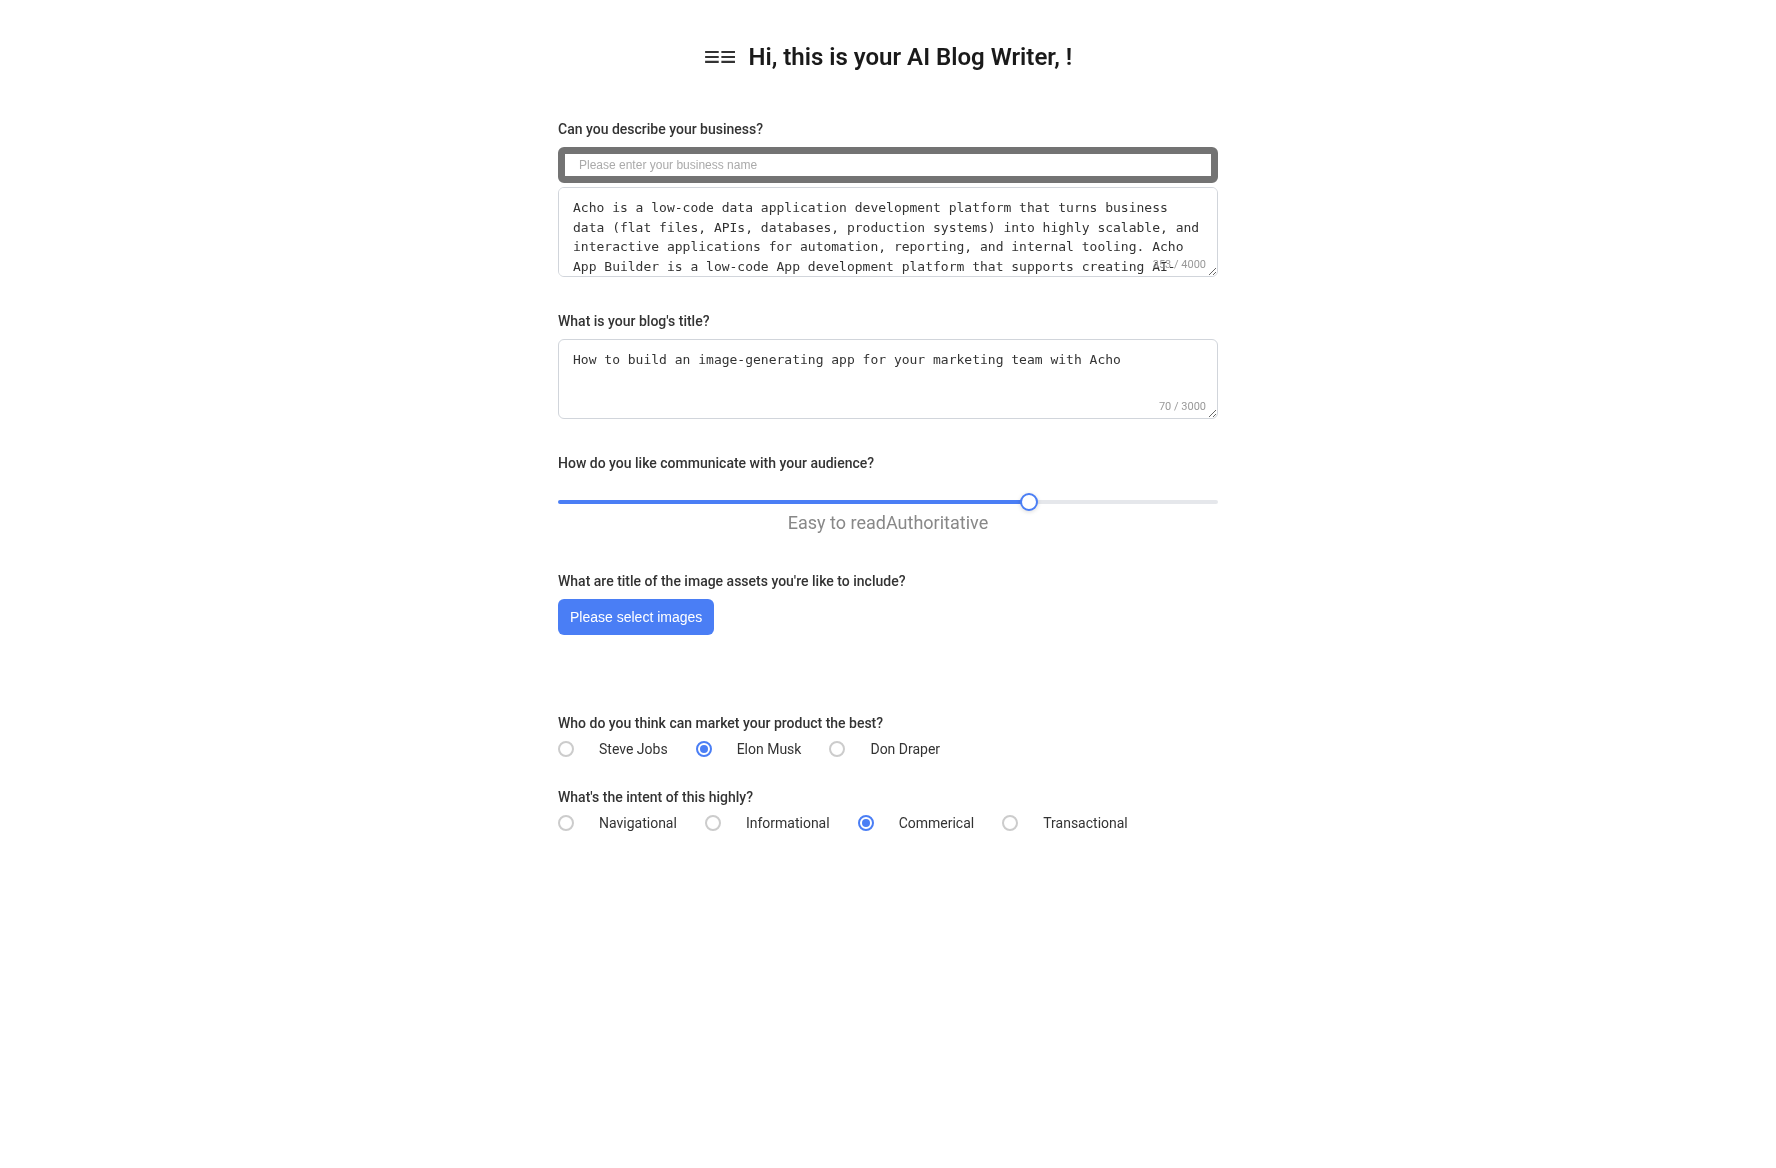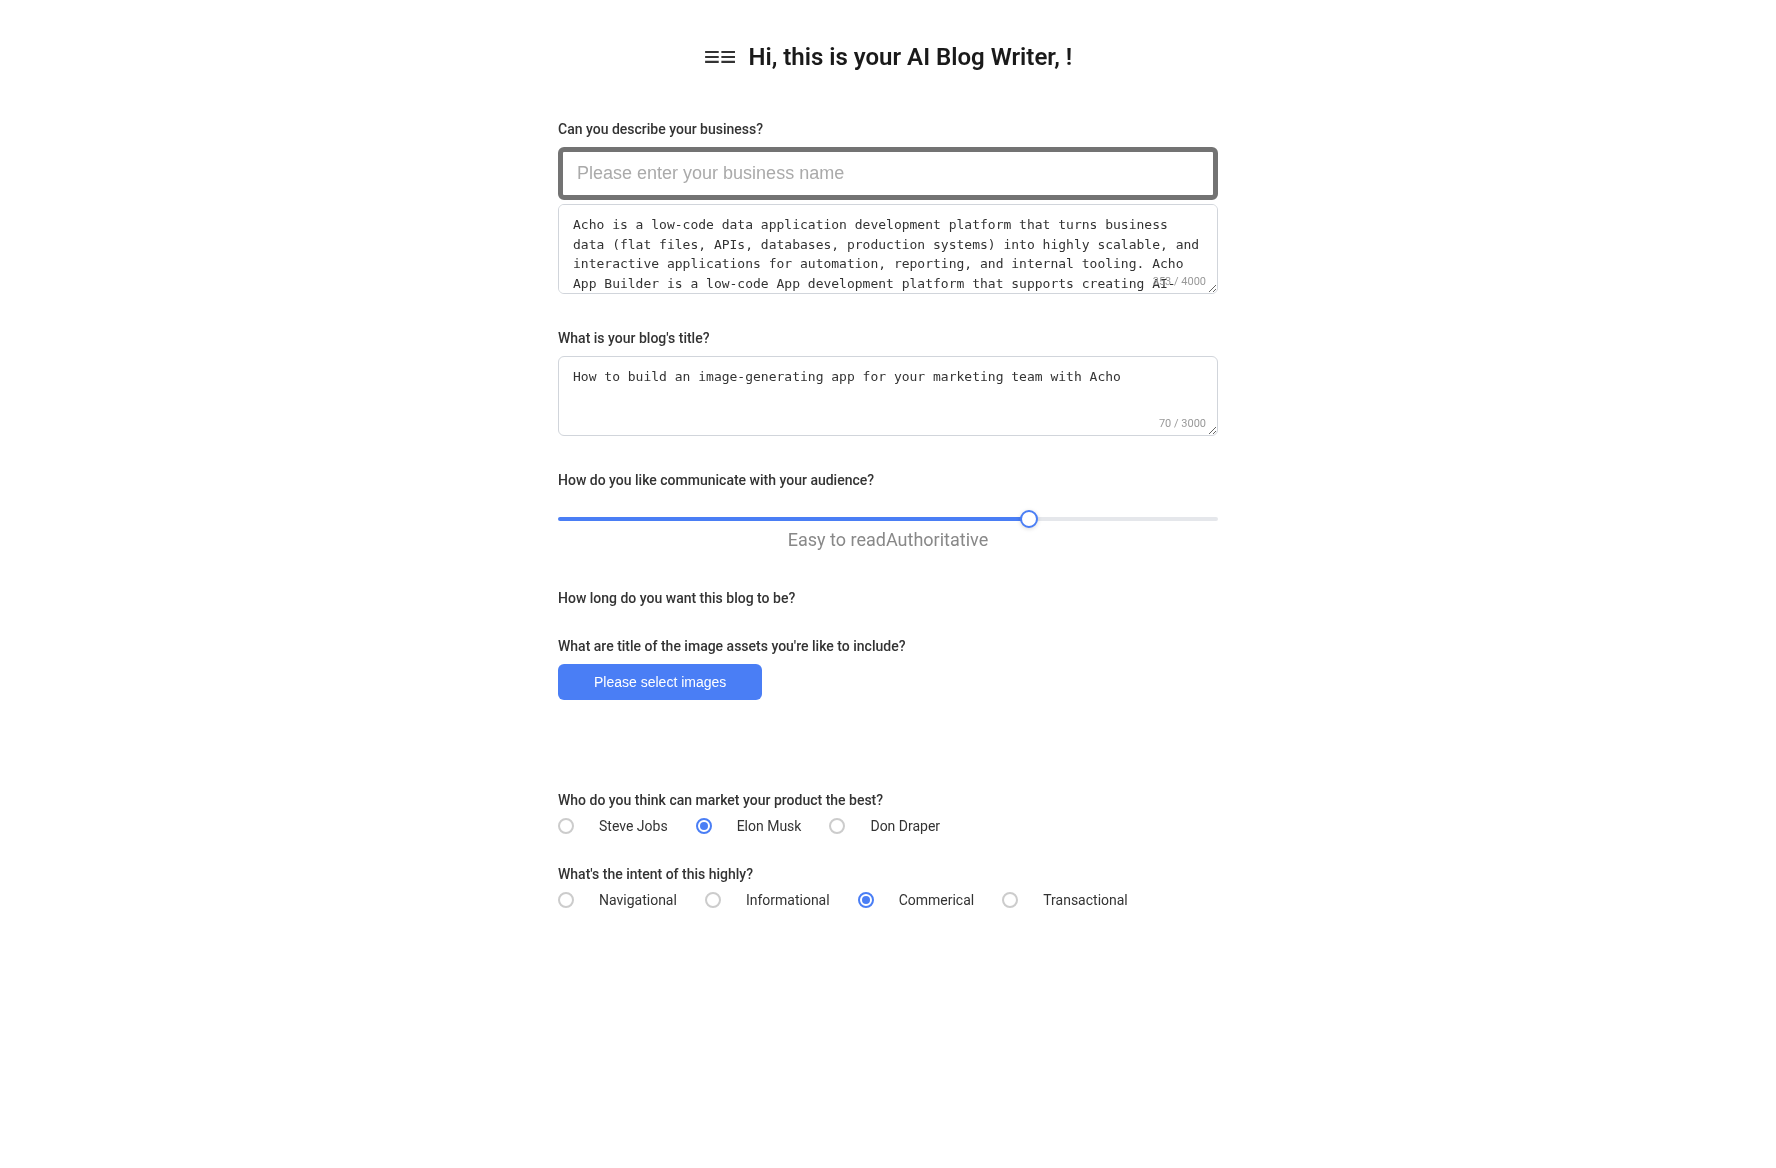--- a/index.html
+++ b/index.html
@@ -36,37 +36,36 @@
     }
 
     .page-title {
       font-size: 24px;
       font-weight: 600;
       color: #1a1a1a;
     }
 
     .form-section {
       margin-bottom: 32px;
-      margin-top: 12px;
     }
 
     .section-label {
       font-size: 14px;
       font-weight: 500;
       color: #333;
       margin-bottom: 10px;
       display: block;
     }
 
     .text-input {
       width: 100%;
-      padding: 11px 14px;
-      border: 5px solid #737373;
+      padding: 4px 14px;
+      border: 7px solid #737373;
       border-radius: 6px;
-      font-size: 18px;
+      font-size: 12px;
       color: #555;
       outline: none;
       background: #fff;
     }
 
     .text-input::placeholder {
       color: #aaa;
     }
 
     .textarea-wrapper {
@@ -133,21 +132,21 @@
       border: 2px solid #4a7ef5;
       border-radius: 50%;
       cursor: pointer;
       box-shadow: 0 1px 4px rgba(0,0,0,0.15);
     }
 
     .images-button {
       background: #4a7ef5;
       color: #fff;
       border: none;
-      padding: 10px 36px;
+      padding: 10px 12px;
       border-radius: 6px;
       font-size: 14px;
       font-weight: 500;
       cursor: pointer;
     }
 
     .radio-group {
       display: flex;
       gap: 28px;
       align-items: center;
@@ -222,21 +221,20 @@
     <div class="slider-container">
       <input type="range" min="0" max="100" value="72" style="background: linear-gradient(to right, rgb(74, 126, 245) 0%, rgb(74, 126, 245) 72%, rgb(229, 231, 235) 72%, rgb(229, 231, 235) 100%);">
       <div class="slider-labels">
         <span>Easy to read</span>
         <span>Authoritative</span>
       </div>
     </div>
   </div>
 
   <div class="slider-section">
-    <label class="section-label">How long do you want this blog to be?</label>
   </div>
 
   <div class="form-section">
     <label class="section-label">What are title of the image assets you're like to include?</label>
     <button class="images-button">Please select images</button>
   </div>
 
   <div class="divider"></div>
 
   <div class="form-section">

